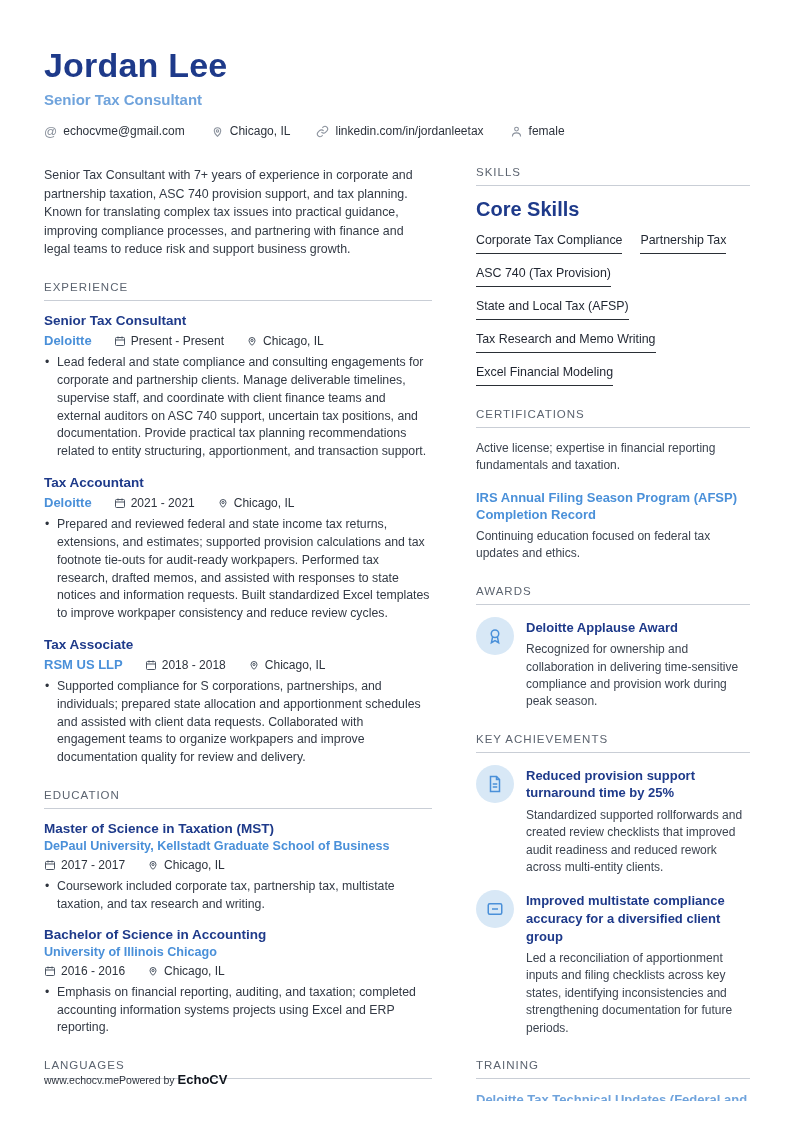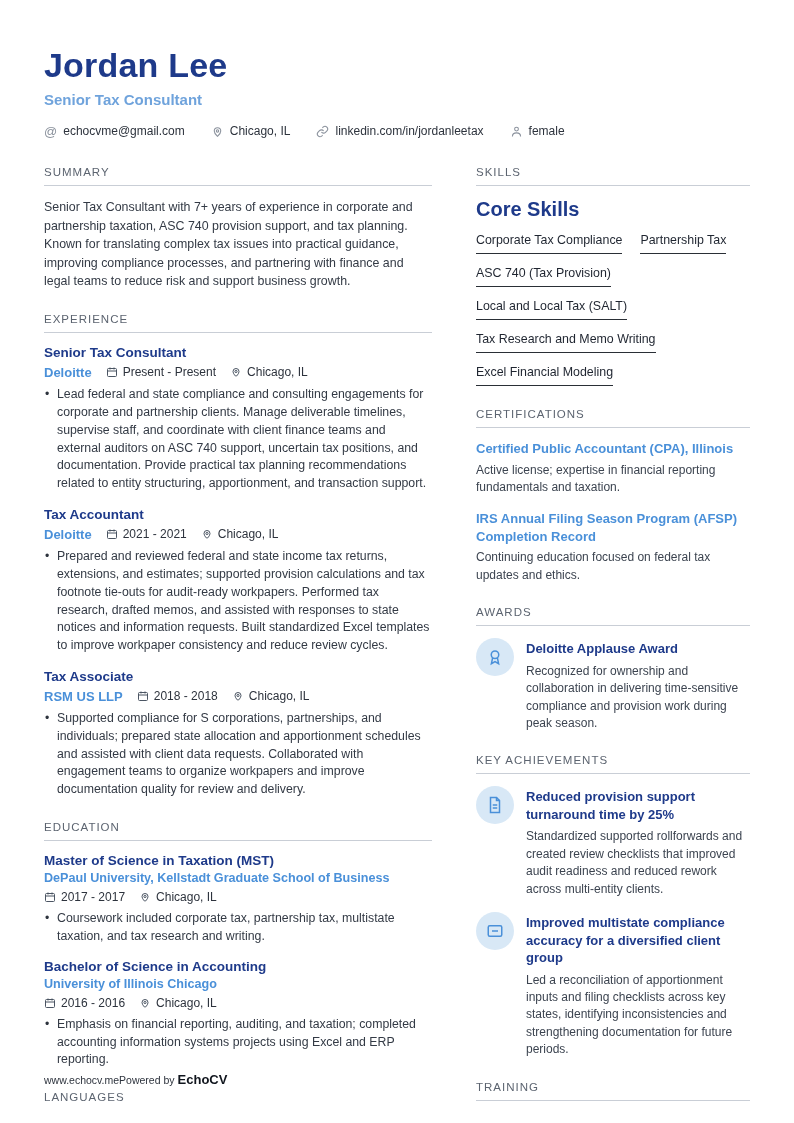--- a/index.html
+++ b/index.html
@@ -19,21 +19,21 @@
   .cicon svg{display:block;}
   .columns{display:flex;gap:44px;padding:6px 44px 0 44px;}
   .col-left{width:388px;flex:none;}
   .col-right{flex:1;min-width:0;}
   .section{margin-top:22px;}
   .sec-head{font-size:11.5px;font-weight:500;letter-spacing:1px;color:var(--heading-gray);
     border-bottom:1px solid #c9ced6;padding-bottom:7px;margin-bottom:12px;}
   .summary-text{font-size:12.4px;line-height:1.5;color:var(--text);}
   .job{margin-bottom:14px;}
   .job-title{font-size:13.5px;font-weight:700;color:var(--navy);margin-bottom:5px;}
-  .meta-row{display:flex;align-items:flex-start;font-size:12px;color:#2d333d;margin-bottom:6px;flex-wrap:wrap;}
+  .meta-row{display:flex;align-items:flex-end;gap:8px;font-size:12px;color:#2d333d;margin-bottom:6px;flex-wrap:wrap;}
   .company{color:var(--blue);font-weight:600;font-size:13px;margin-right:14px;}
   .micon{display:inline-flex;color:#4b5563;}
   .micon svg{display:block;}
   .meta-pair{display:flex;align-items:center;gap:5px;margin-right:14px;}
   ul.bullets{list-style:none;}
   ul.bullets li{position:relative;padding-left:13px;font-size:12.3px;line-height:1.45;color:var(--text);margin-bottom:2px;}
   ul.bullets li::before{content:"•";position:absolute;left:1px;top:0;color:#2d333d;}
   .edu{margin-bottom:13px;}
   .degree{font-size:13.5px;font-weight:700;color:var(--navy);margin-bottom:3px;}
   .institution{font-size:12.6px;font-weight:600;color:var(--blue);margin-bottom:5px;}
@@ -96,21 +96,20 @@
         <span>female</span>
       </span>
     </div>
   </div>
 
   <div class="columns">
 
     <div class="col-left">
 
       <div class="section">
-        <div class="sec-head">SUMMARY</div>
         <div class="summary-text">Senior Tax Consultant with 7+ years of experience in corporate and partnership taxation, ASC 740 provision support, and tax planning. Known for translating complex tax issues into practical guidance, improving compliance processes, and partnering with finance and legal teams to reduce risk and support business growth.</div>
       </div>
 
       <div class="section">
         <div class="sec-head">EXPERIENCE</div>
 
         <div class="job">
           <div class="job-title">Senior Tax Consultant</div>
           <div class="meta-row">
             <span class="company">Deloitte</span>
@@ -264,30 +263,29 @@
 
     <div class="col-right">
 
       <div class="section">
         <div class="sec-head">SKILLS</div>
         <div class="skills-group-title">Core Skills</div>
         <div class="skills-list">
           <span class="skill">Corporate Tax Compliance</span>
           <span class="skill">Partnership Tax</span>
           <span class="skill">ASC 740 (Tax Provision)</span>
-          <span class="skill">Local and Local Tax (SALT)</span>
+          <span class="skill">State and Local Tax (AFSP)</span>
           <span class="skill">Tax Research and Memo Writing</span>
           <span class="skill">Excel Financial Modeling</span>
         </div>
       </div>
 
       <div class="section">
         <div class="sec-head">CERTIFICATIONS</div>
         <div class="cert">
-          <div class="cert-title">Certified Public Accountant (CPA), Illinois</div>
           <div class="desc">Active license; expertise in financial reporting fundamentals and taxation.</div>
         </div>
         <div class="cert">
           <div class="cert-title">IRS Annual Filing Season Program (AFSP) Completion Record</div>
           <div class="desc">Continuing education focused on federal tax updates and ethics.</div>
         </div>
       </div>
 
       <div class="section">
         <div class="sec-head">AWARDS</div>

